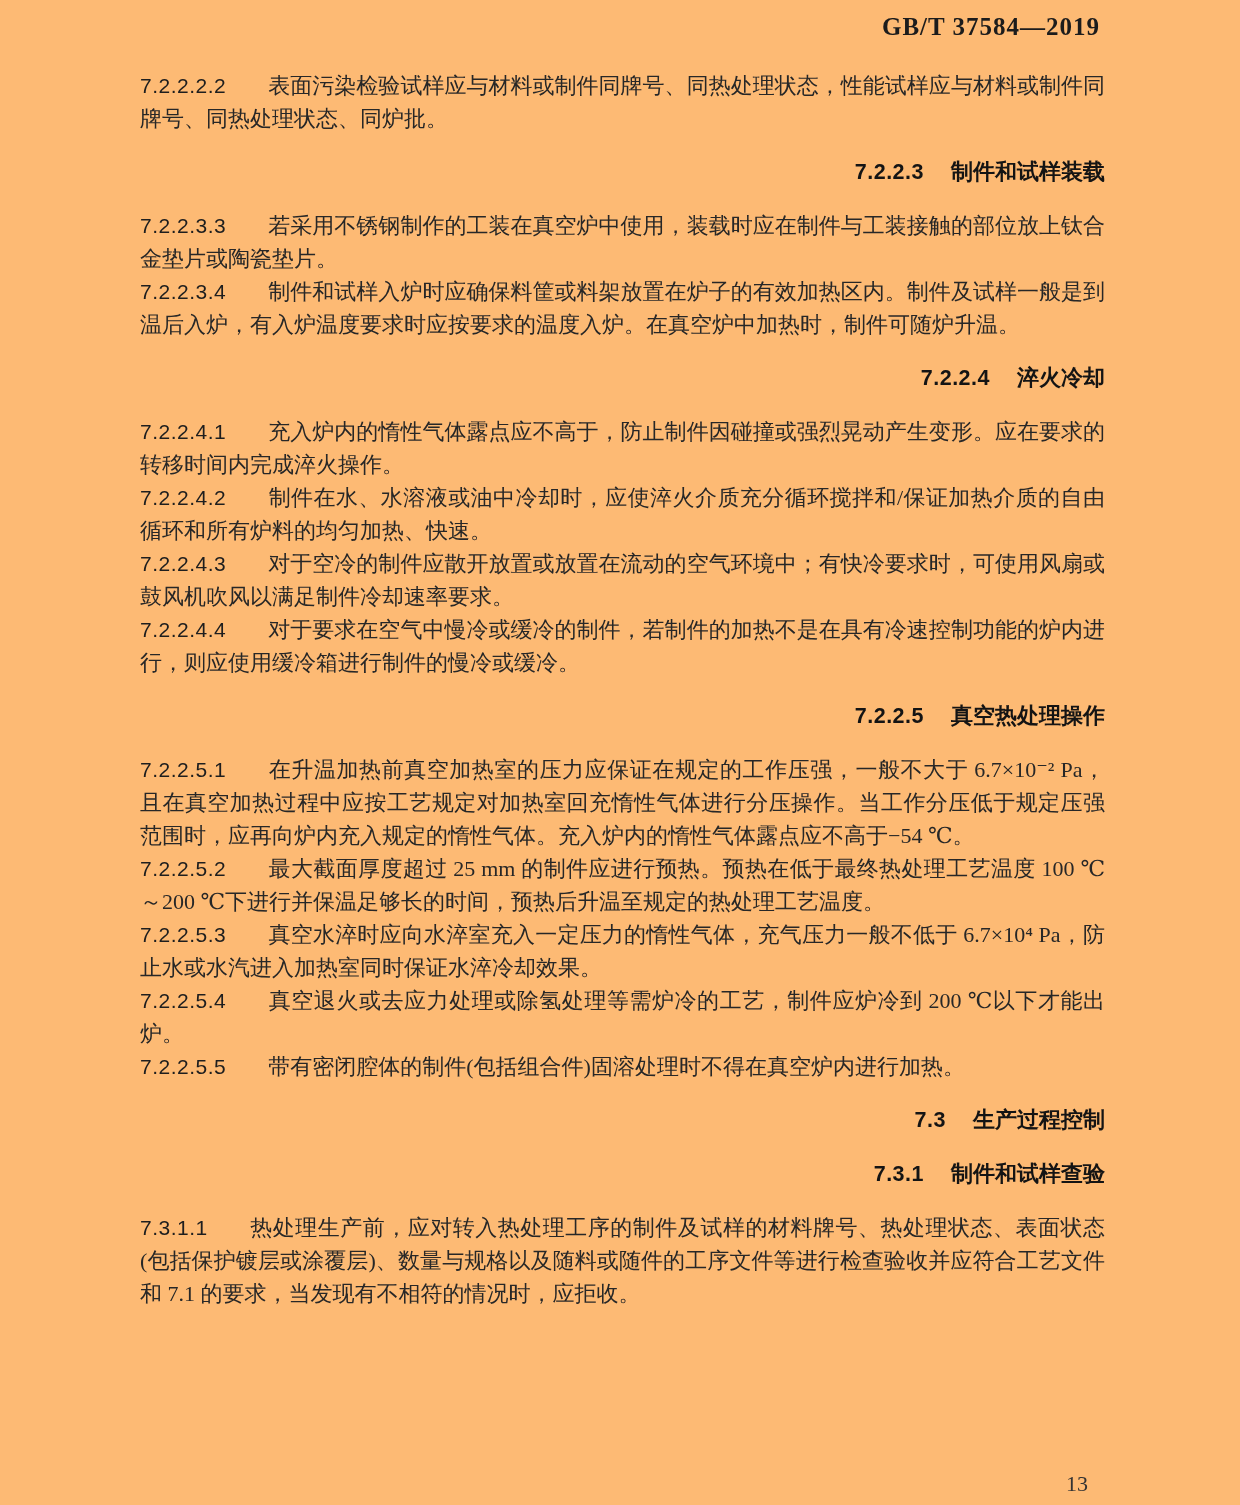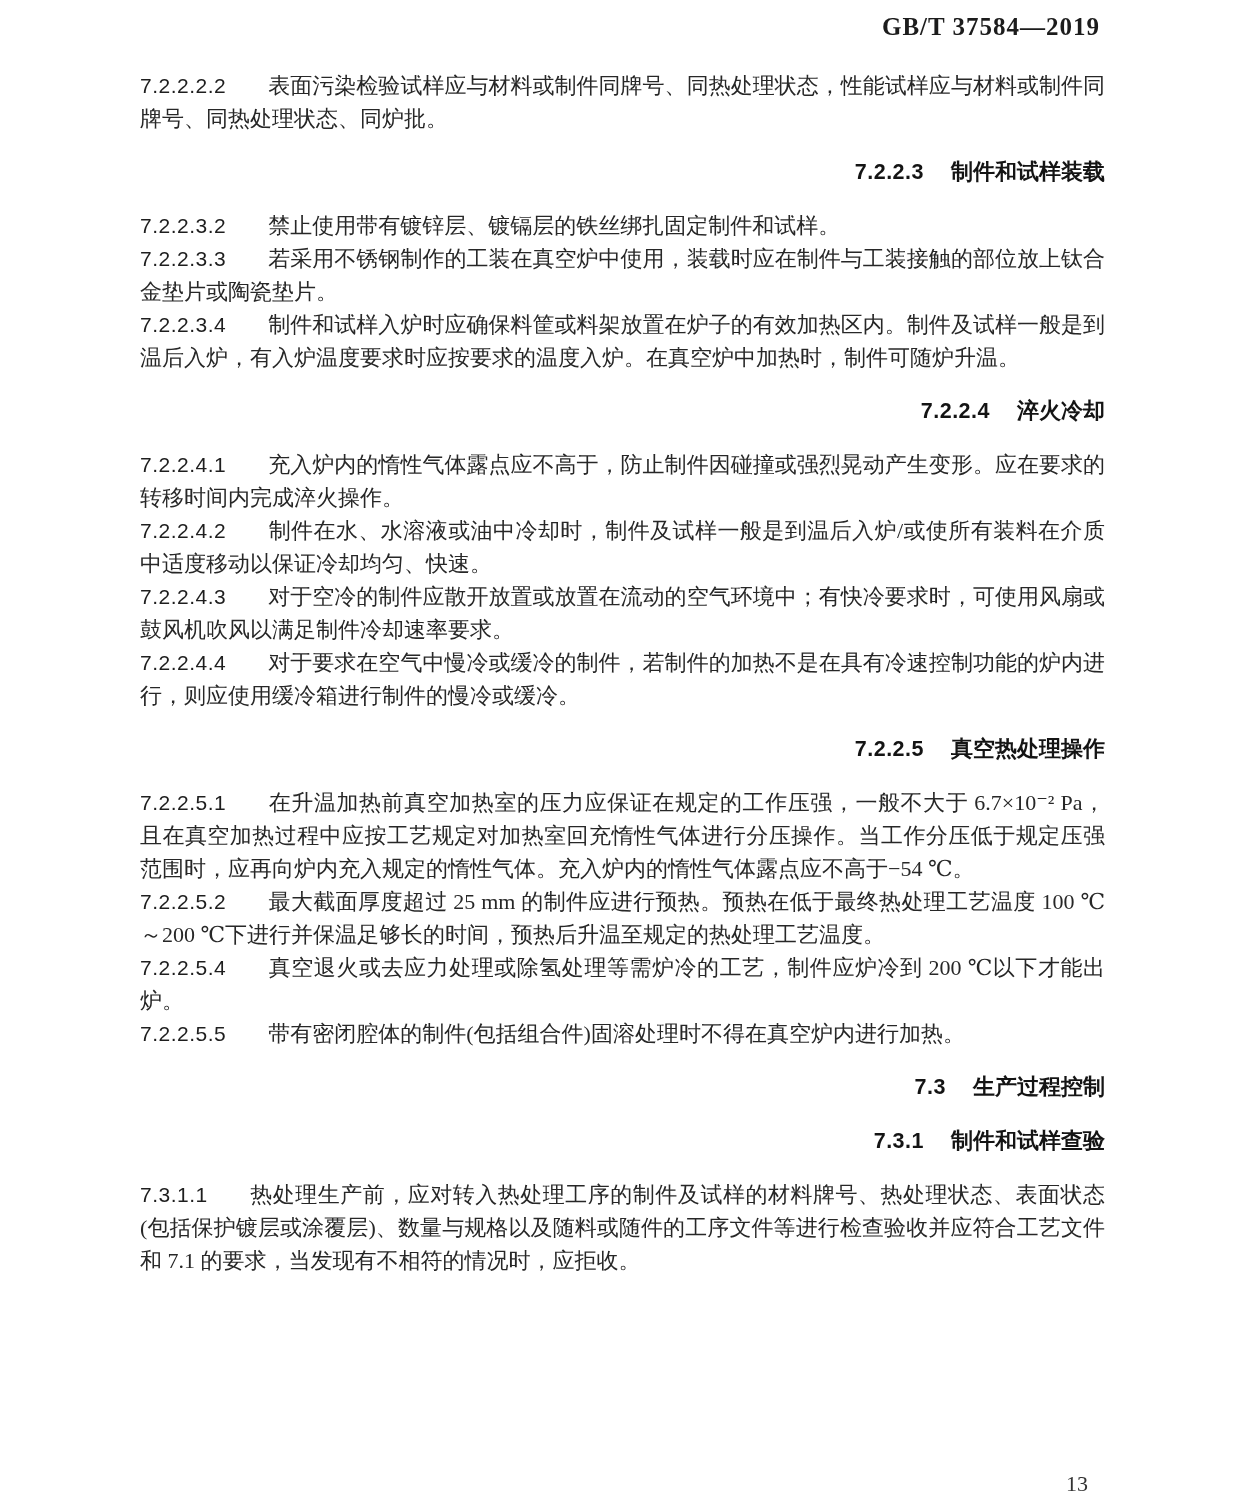--- a/index.html
+++ b/index.html
@@ -2,21 +2,21 @@
 <html lang="zh"><head>
 <meta charset="utf-8">
 <style>
   html, body { margin: 0; padding: 0; }
   body { background: #e8e8e8; }
   .page {
     position: relative;
     width: 1240px;
     height: 1505px;
     margin: 0 auto;
-    background: #ffffff;
+    background: #fdba74;
     overflow: hidden;
     color: #262626;
   }
   .doc-code {
     position: absolute;
     top: 13px;
     right: 140px;
     font-family: "Liberation Serif", "DejaVu Serif", serif;
     font-weight: bold;
     font-size: 25px;
@@ -79,42 +79,42 @@
   <div class="doc-code">GB/T 37584—2019</div>
 
   <section class="content">
 
     <p class="para"><span class="num">7.2.2.2.2</span><span>表面污染检验试样应与材料或制件同牌号、同热处理状态，性能试样应与材料或制件同牌号、同热处理状态、同炉批。</span></p>
 
 
     <h3 class="heading"><span class="num">7.2.2.3</span><span>制件和试样装载</span></h3>
 
 
-    <p class="para"><span class="num">7.2.2.3.2</span><span>禁止使用带有镀锌层、镀镉层的铁丝绑扎固定制件和试样。</span></p>
 
     <p class="para"><span class="num">7.2.2.3.3</span><span>若采用不锈钢制作的工装在真空炉中使用，装载时应在制件与工装接触的部位放上钛合金垫片或陶瓷垫片。</span></p>
 
     <p class="para"><span class="num">7.2.2.3.4</span><span>制件和试样入炉时应确保料筐或料架放置在炉子的有效加热区内。制件及试样一般是到温后入炉，有入炉温度要求时应按要求的温度入炉。在真空炉中加热时，制件可随炉升温。</span></p>
 
     <h3 class="heading"><span class="num">7.2.2.4</span><span>淬火冷却</span></h3>
 
     <p class="para"><span class="num">7.2.2.4.1</span><span>充入炉内的惰性气体露点应不高于，防止制件因碰撞或强烈晃动产生变形。应在要求的转移时间内完成淬火操作。</span></p>
 
-    <p class="para"><span class="num">7.2.2.4.2</span><span>制件在水、水溶液或油中冷却时，制件及试样一般是到温后入炉/或使所有装料在介质中适度移动以保证冷却均匀、快速。</span></p>
+    <p class="para"><span class="num">7.2.2.4.2</span><span>制件在水、水溶液或油中冷却时，应使淬火介质充分循环搅拌和/保证加热介质的自由循环和所有炉料的均匀加热、快速。</span></p>
 
     <p class="para"><span class="num">7.2.2.4.3</span><span>对于空冷的制件应散开放置或放置在流动的空气环境中；有快冷要求时，可使用风扇或鼓风机吹风以满足制件冷却速率要求。</span></p>
 
     <p class="para"><span class="num">7.2.2.4.4</span><span>对于要求在空气中慢冷或缓冷的制件，若制件的加热不是在具有冷速控制功能的炉内进行，则应使用缓冷箱进行制件的慢冷或缓冷。</span></p>
 
     <h3 class="heading"><span class="num">7.2.2.5</span><span>真空热处理操作</span></h3>
 
     <p class="para"><span class="num">7.2.2.5.1</span><span>在升温加热前真空加热室的压力应保证在规定的工作压强，一般不大于 6.7×10⁻² Pa，且在真空加热过程中应按工艺规定对加热室回充惰性气体进行分压操作。当工作分压低于规定压强范围时，应再向炉内充入规定的惰性气体。充入炉内的惰性气体露点应不高于−54 ℃。</span></p>
 
     <p class="para"><span class="num">7.2.2.5.2</span><span>最大截面厚度超过 25 mm 的制件应进行预热。预热在低于最终热处理工艺温度 100 ℃～200 ℃下进行并保温足够长的时间，预热后升温至规定的热处理工艺温度。</span></p>
 
+    <p class="para"><span class="num">7.2.2.5.3</span><span>真空水淬时应向水淬室充入一定压力的惰性气体，充气压力一般不低于 6.7×10⁴ Pa，防止水或水汽进入加热室同时保证水淬冷却效果。</span></p>
 
     <p class="para"><span class="num">7.2.2.5.4</span><span>真空退火或去应力处理或除氢处理等需炉冷的工艺，制件应炉冷到 200 ℃以下才能出炉。</span></p>
 
     <p class="para"><span class="num">7.2.2.5.5</span><span>带有密闭腔体的制件(包括组合件)固溶处理时不得在真空炉内进行加热。</span></p>
 
     <h3 class="heading"><span class="num">7.3</span><span>生产过程控制</span></h3>
 
     <h3 class="heading"><span class="num">7.3.1</span><span>制件和试样查验</span></h3>
 
     <p class="para"><span class="num">7.3.1.1</span><span>热处理生产前，应对转入热处理工序的制件及试样的材料牌号、热处理状态、表面状态(包括保护镀层或涂覆层)、数量与规格以及随料或随件的工序文件等进行检查验收并应符合工艺文件和 7.1 的要求，当发现有不相符的情况时，应拒收。</span></p>

